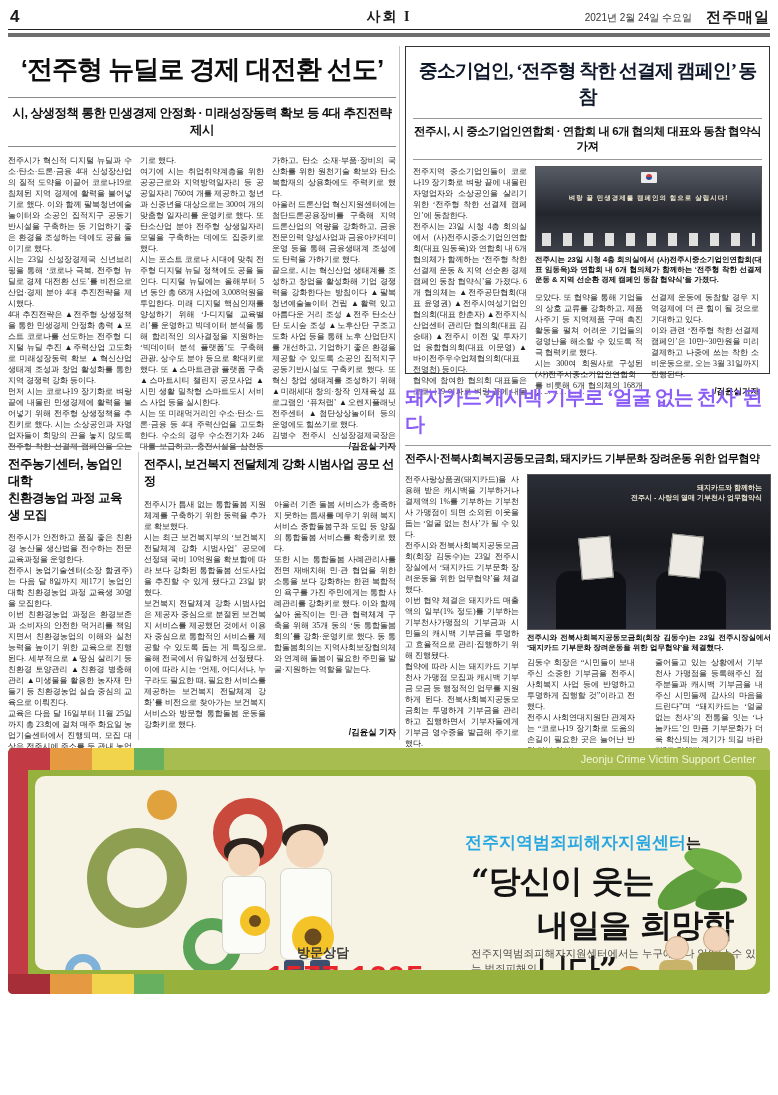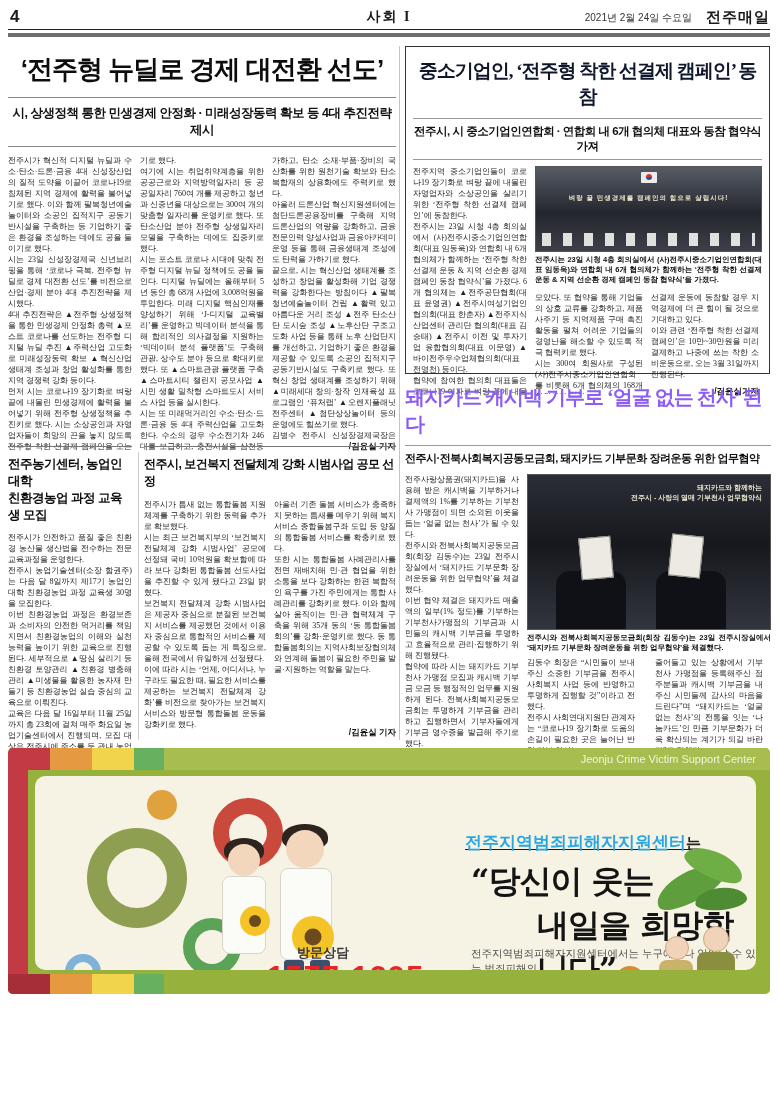--- a/index.html
+++ b/index.html
@@ -100,21 +100,21 @@
   .head { position:absolute; border-radius:50%; background:#f3d7bd; }
   .hair { position:absolute; border-radius:50% 50% 40% 40%; background:#2d2420; }
   .shirt { position:absolute; background:#fbfbf8; border:1px solid #d8d5cc; border-radius:8px; }
   .jeans { position:absolute; background:#3e4f6e; border-radius:3px; }
   .sunflower { position:absolute; border-radius:50%; background:#f4c327; }
   .sunflower .core { position:absolute; left:50%; top:50%; transform:translate(-50%,-50%); border-radius:50%; background:#6b4a1e; }
 
   .ad-calllabel { position:absolute; left:262px; top:168px; font:bold 13px "Liberation Sans",sans-serif; color:#3a3a3a; }
   .ad-phone { position:absolute; left:232px; top:184px; font:bold 31px "Liberation Sans",sans-serif; color:#e8242b; letter-spacing:1px; }
 
-  .ad-orgline { position:absolute; left:430px; top:55px; font:bold 17px "Liberation Sans",sans-serif;text-decoration:underline; }
+  .ad-orgline { position:absolute; left:430px; top:55px; font:bold 17px "Liberation Sans",sans-serif; }
   .ad-orgline .blue { color:#29a7e1; }
   .ad-orgline .suffix { color:#222; font-size:15px; }
   .ad-slogan1 { position:absolute; left:436px; top:84px; font:600 32px "DejaVu Serif",serif; color:#141414; letter-spacing:-1px; }
   .ad-slogan2 { position:absolute; left:502px; top:128px; font:600 32px "DejaVu Serif",serif; color:#141414; letter-spacing:-1px; }
   .ad-desc { position:absolute; left:436px; top:170px; width:292px; font:10.5px "Liberation Sans",sans-serif; line-height:15px; color:#4c4c48; white-space:pre-line; }
 
   .ad-contact { position:absolute; left:106px; top:232px; font:11px "Liberation Sans",sans-serif; line-height:16px; color:#3c3c38; }
   .ad-contact .hours-val { color:#29a7e1; }
 
   .ad-orgblock { position:absolute; left:352px; top:212px; display:flex; gap:9px; }

